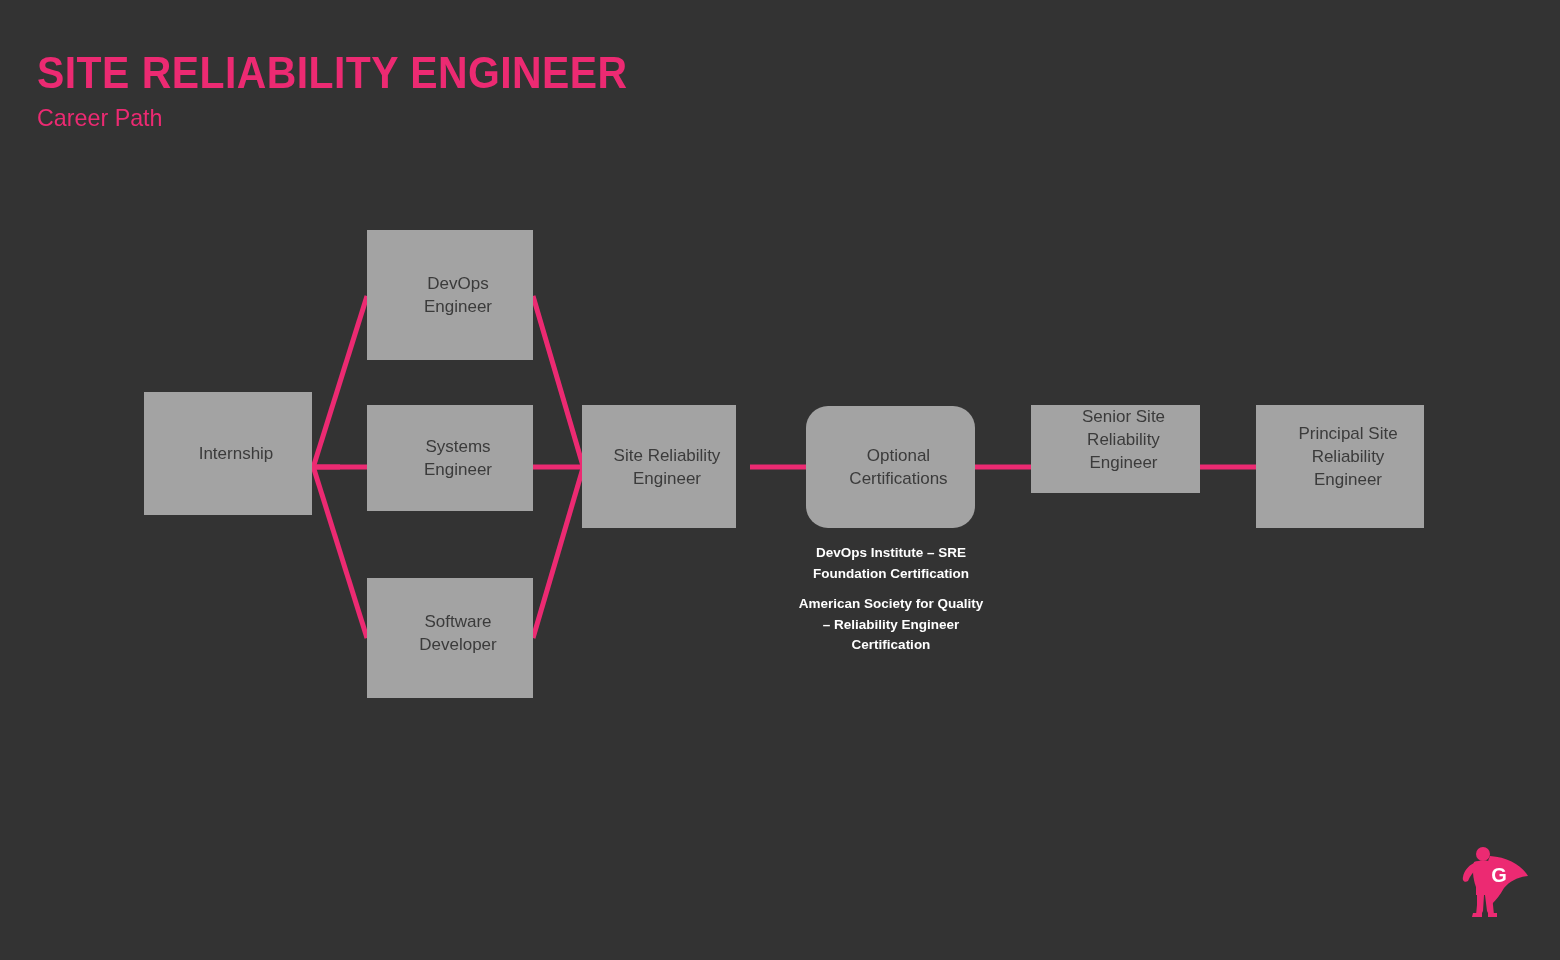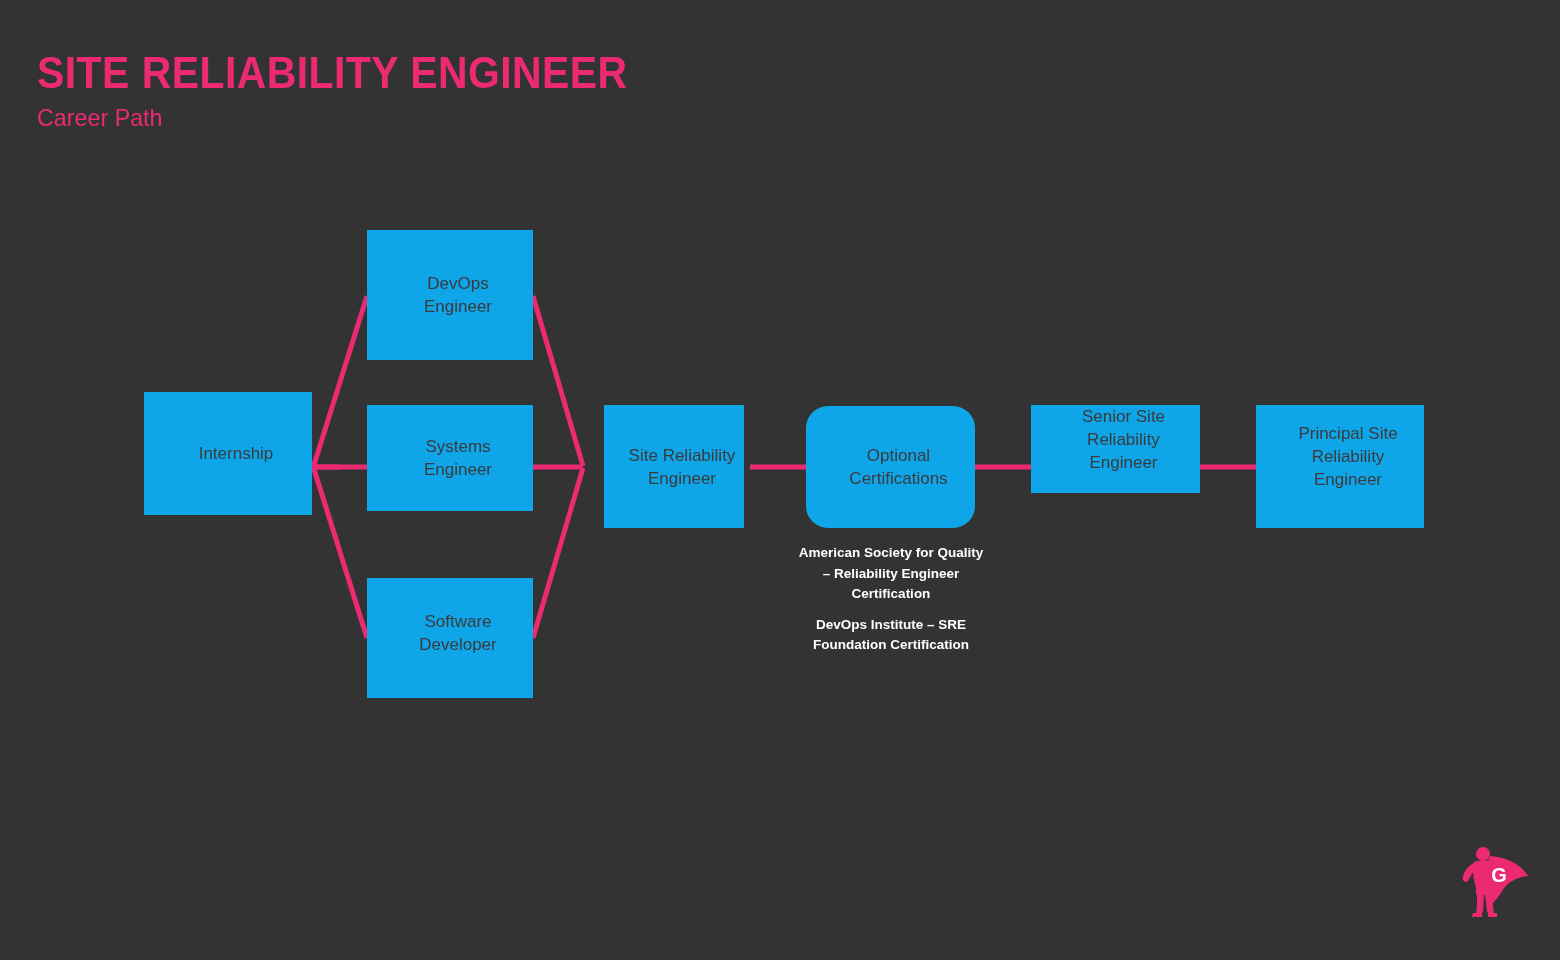--- a/index.html
+++ b/index.html
@@ -56,21 +56,21 @@
     position: absolute;
     left: 0;
     top: 0;
     width: 1560px;
     height: 960px;
     pointer-events: none;
   }
 
   .node {
     position: absolute;
-    background: #0ea5e9;
+    background: #a3a3a3;
     box-sizing: border-box;
     display: flex;
     align-items: center;
     justify-content: center;
     text-align: center;
     z-index: 2;
     padding-left: 16px;
   }
   .node-label {
     color: #3b3b3b;
@@ -79,21 +79,21 @@
     font-weight: normal;
     white-space: pre-line;
     padding: 0 8px;
   }
 
   
   #node-internship      { left: 144px;  top: 392px; width: 168px; height: 123px; }
   #node-devops          { left: 367px;  top: 230px; width: 166px; height: 130px; }
   #node-systems         { left: 367px;  top: 405px; width: 166px; height: 106px; }
   #node-software        { left: 367px;  top: 578px; width: 166px; height: 120px; }
-  #node-sre             { left: 604px;  top: 405px; width: 140px; height: 123px; }
+  #node-sre             { left: 582px;  top: 405px; width: 154px; height: 123px; }
   #node-certs           { left: 806px;  top: 406px; width: 169px; height: 122px; border-radius: 22px; }
   #node-senior          { left: 1031px; top: 405px; width: 169px; height: 88px; }
   #node-principal       { left: 1256px; top: 405px; width: 168px; height: 123px; }
 
   
   #node-senior .node-label,
   #node-principal .node-label { transform: translateY(-10px); }
   #node-devops .node-label    { transform: translateY(0px); }
   #node-software .node-label  { transform: translateY(-5px); }
 
@@ -193,22 +193,22 @@
 Engineer</span>
   </div>
 
   <div class="node" id="node-principal">
     <span class="node-label">Principal Site
 Reliability
 Engineer</span>
   </div>
 
   <div id="cert-notes">
+    <p class="cert-item">DevOps Institute – SRE Foundation Certification</p>
     <p class="cert-item">American Society for Quality – Reliability Engineer Certification</p>
-    <p class="cert-item">DevOps Institute – SRE Foundation Certification</p>
   </div>
 </div>
 
 <svg id="logo" viewBox="0 0 80 80">
   <g fill="#ec2a72">
 
     <path d="M38 13 C 56 14, 70 23, 76 33 C 66 34, 58 38, 52 45
              C 48 52, 44 57, 40 61 C 38 53, 36 44, 35 35
              C 34 27, 35 19, 38 13 Z"></path>
 

